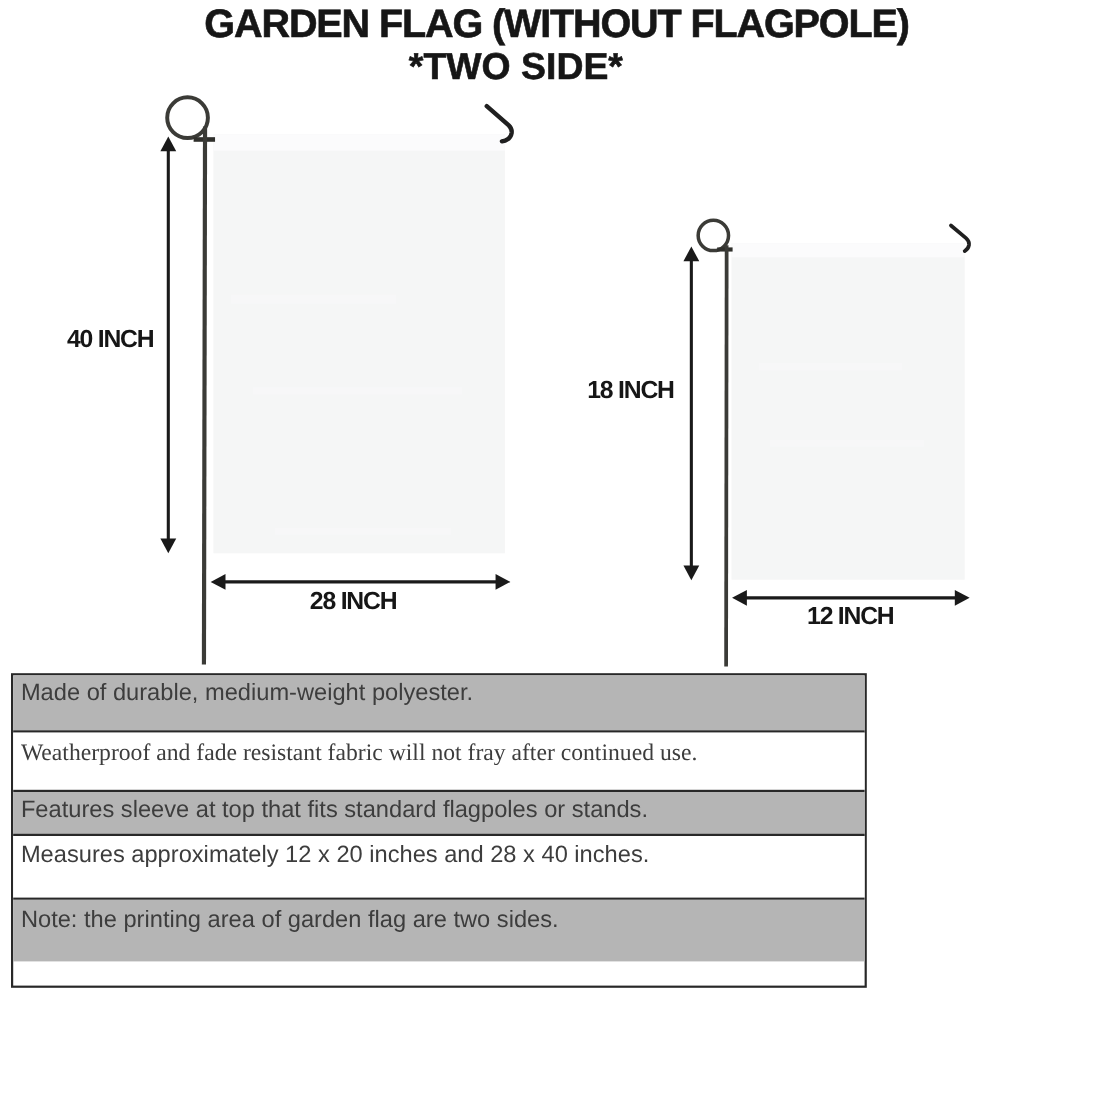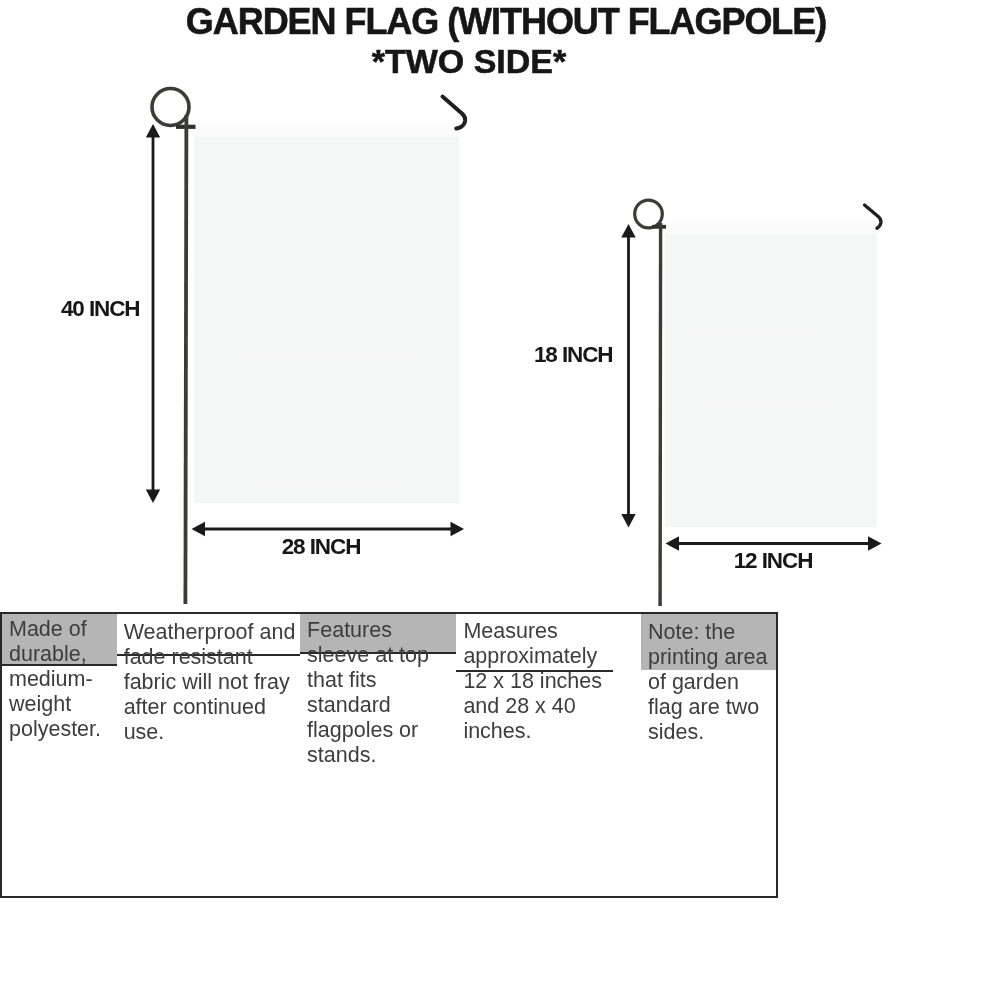--- a/index.html
+++ b/index.html
@@ -2,22 +2,22 @@
 <html><head>
 <meta charset="utf-8">
 <style>
   html,body{margin:0;padding:0;}
   body{width:1000px;height:1000px;background:#ffffff;position:relative;
        font-family:"Liberation Sans",sans-serif;overflow:hidden;}
   .abs{position:absolute;}
   .ttl{width:1000px;text-align:center;font-weight:bold;color:#161616;line-height:1;-webkit-text-stroke:0.55px #161616;}
   .dim{font-weight:bold;fill:#161616;font-size:22.5px;letter-spacing:-1.1px;
        font-family:"Liberation Sans",sans-serif;}
-  .specs{left:0;top:612px;width:778px;height:286px;border:2.5px solid #282828;
-         box-sizing:border-box;display:flex;flex-direction:row;}
+  .specs{left:10px;top:612px;width:778px;height:286px;border:2.5px solid #282828;
+         box-sizing:border-box;display:flex;flex-direction:column;}
   .row{box-sizing:border-box;font-size:21.5px;color:#3d3d3d;
        padding:0 0 0 7px;letter-spacing:0px;}
   .row.g{background:#b5b5b5;}
   .row.w{background:#ffffff;}
   .row.b{border-bottom:2.5px solid #282828;}
 </style>
 </head>
 <body>
 
 <div class="abs ttl" style="top:4px;left:6px;font-size:36px;letter-spacing:-1.05px;">GARDEN FLAG (WITHOUT FLAGPOLE)</div>
@@ -89,20 +89,20 @@
     <polygon points="881.5,543.5 868,536.3 868,550.7"></polygon>
   </g>
 
   <text class="dim" x="773" y="567.5" text-anchor="middle">12 INCH</text>
 </svg>
 
 <div class="abs specs">
 
   <div class="row g b" style="height:52px;padding-top:3.2px;">Made of durable, medium-weight polyester.</div>
 
-  <div class="row w b" style="height:42px;padding-top:6.2px;">Weatherproof and fade resistant fabric will not fray after continued use.</div>
+  <div class="row w b" style="height:54px;padding-top:6.2px;font-family:Liberation Serif, serif;">Weatherproof and fade resistant fabric will not fray after continued use.</div>
 
   <div class="row g b" style="height:40px;padding-top:4.2px;">Features sleeve at top that fits standard flagpoles or stands.</div>
 
-  <div class="row w b" style="height:58px;padding-top:5.2px;">Measures approximately 12 x 18 inches and 28 x 40 inches.</div>
+  <div class="row w b" style="height:58px;padding-top:5.2px;">Measures approximately 12 x 20 inches and 28 x 40 inches.</div>
 
-  <div class="row g" style="height:55.5px;padding-top:5.8px;margin-left:28px;">Note: the printing area of garden flag are two sides.</div>
+  <div class="row g" style="height:55.5px;padding-top:5.8px;">Note: the printing area of garden flag are two sides.</div>
 </div>
 
 </body></html>

